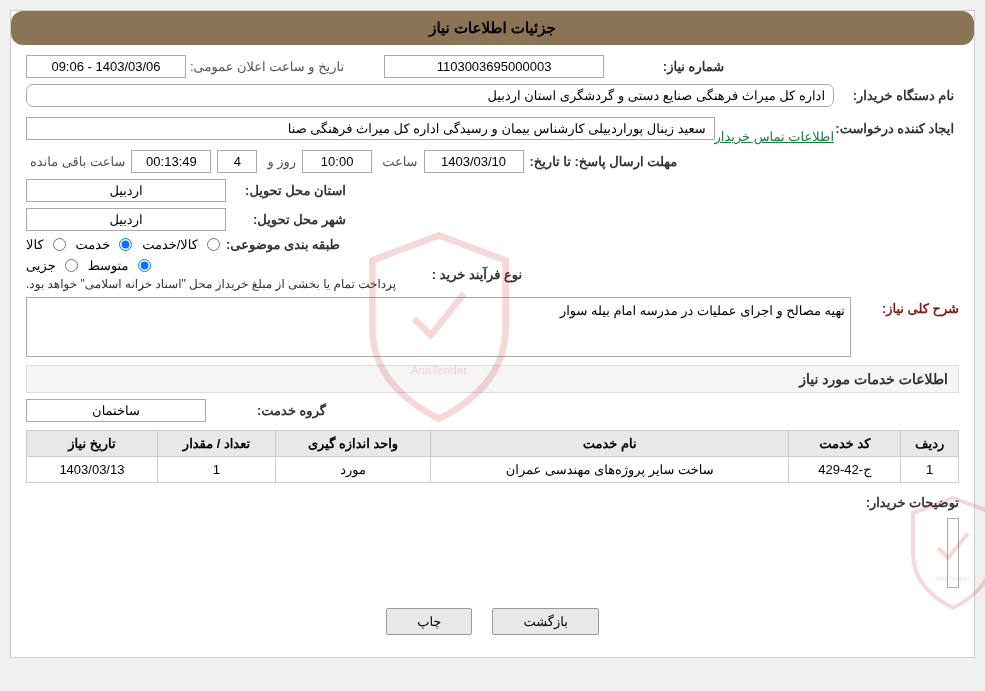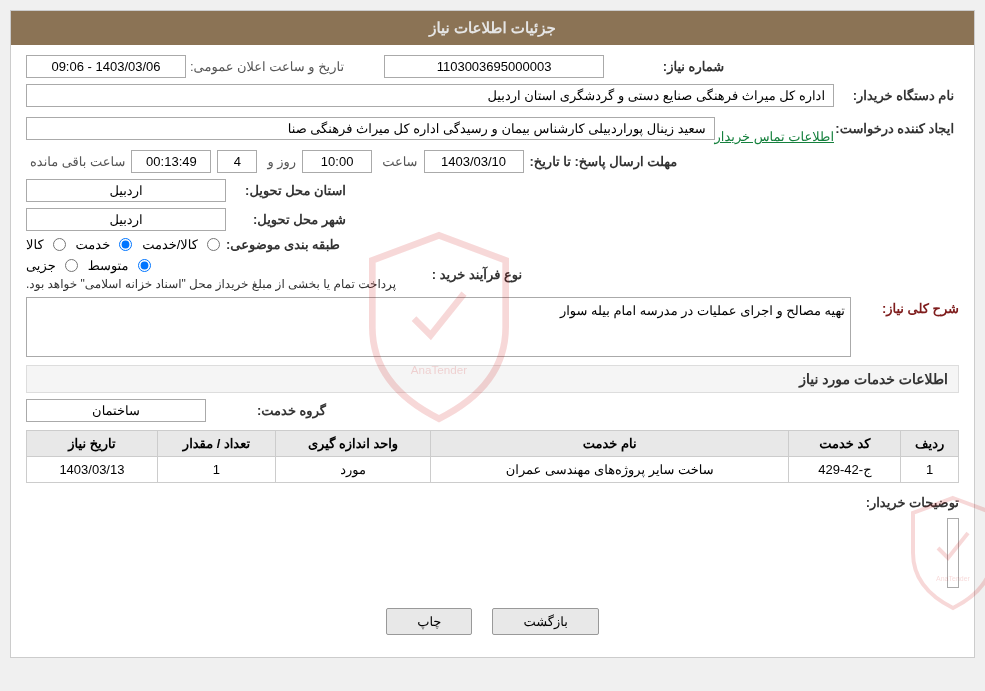--- a/index.html
+++ b/index.html
@@ -14,25 +14,26 @@
       min-height: 691px;
       background: #f0f0f0;
       padding: 10px;
     }
     .main-container {
       background: #fff;
       border: 1px solid #ccc;
     }
     .header-bar {
       background: #8B7355;
-      color: #e5e5e5;
+      color: #000000;
       text-align: center;
       padding: 8px 6px;
       font-size: 15px;
       font-weight: bold;
+      border-radius: 12px;
     }
     .content-area {
       padding: 10px 15px;
     }
     .info-row {
       display: flex;
       align-items: center;
       margin-bottom: 6px;
       justify-content: flex-end;
     }
@@ -217,21 +218,21 @@
       <div class="info-row">
         <span class="label">شماره نیاز:</span>
         <div class="value-box" style="min-width:220px;">1103003695000003</div>
         <div style="width:40px;"></div>
         <span class="inline-label">تاریخ و ساعت اعلان عمومی:</span>
         <div class="value-box" style="min-width:160px;">1403/03/06 - 09:06</div>
       </div>
 
       <div class="info-row">
         <span class="label">نام دستگاه خریدار:</span>
-        <div class="value-box" style="flex:1; text-align:right;">اداره کل میراث فرهنگی  صنایع دستی و گردشگری استان اردبیل</div>
+        <div class="value-box" style="flex:1; text-align:right;border-radius:7px;">اداره کل میراث فرهنگی  صنایع دستی و گردشگری استان اردبیل</div>
       </div>
 
       <div class="info-row">
         <span class="label">ایجاد کننده درخواست:</span>
         <span class="link-text">اطلاعات تماس خریدار</span>
         <div class="value-box" style="flex:1; text-align:right;">سعید زینال پوراردبیلی کارشناس بیمان و رسیدگی اداره کل میراث فرهنگی  صنا</div>
       </div>
 
       <div class="deadline-row">
         <span class="label">مهلت ارسال پاسخ: تا تاریخ:</span>

